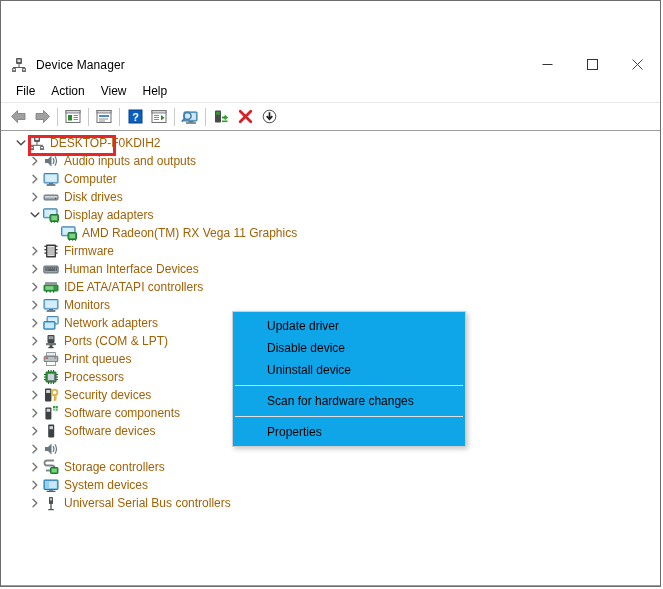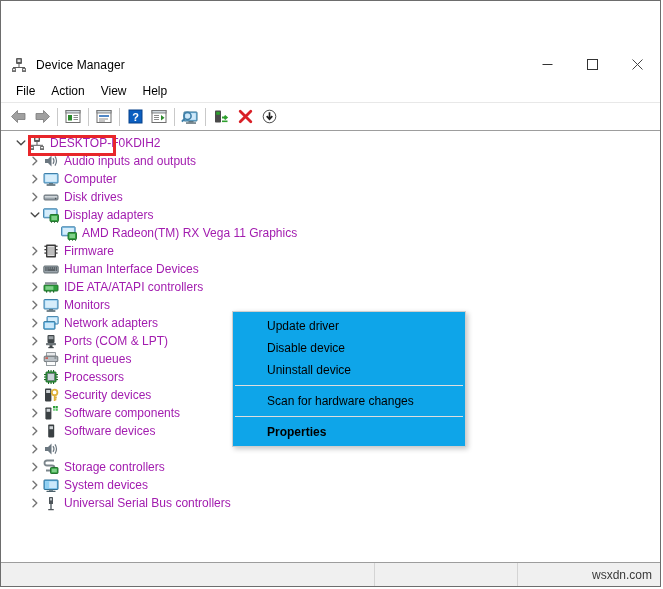--- a/index.html
+++ b/index.html
@@ -145,21 +145,21 @@
   }
   .tree-row .twisty svg { display: block; }
   .tree-row .ticon {
     width: 16px; min-width: 16px;
     height: 16px;
     margin-right: 5px;
     position: relative;
   }
   .tree-row .tlabel {
     font-size: 12px;
-    color: #a21caf;
+    color: #a16207;
     line-height: 18px;
   }
   .tree-row .sel-bg {
     position: absolute;
     left: 0; top: 0; bottom: 0;
     background: #cce8ff;
     z-index: -1;
   }
   .lvl1 { padding-left: 14px; }
   .lvl2 { padding-left: 32px; }
@@ -209,21 +209,21 @@
   .ctx-item {
     height: 22px;
     display: flex;
     align-items: center;
     padding-left: 34px;
     font-size: 12px;
     color: #000;
     cursor: default;
     position: relative;
   }
-  .ctx-item.bold { font-weight: bold; }
+  .ctx-item.bold { font-weight: normal; }
   .ctx-sep {
     height: 1px;
     background: #dedede;
     margin: 4px 2px 4px 2px;
   }
   .ctx-highlight {
     position: absolute;
     left: 27px;
     top: 4px;
     width: 88px;
@@ -707,22 +707,15 @@
             <span>Scan for hardware changes</span>
           </div>
           <div class="ctx-sep"></div>
           <div class="ctx-item bold">
             <span>Properties</span>
           </div>
         </div>
       <div class="ctx-highlight" style="border-color: rgb(232, 38, 42);"></div>
     </div>
 
-    <div class="statusbar">
-      <div class="status-pane p1"></div>
-      <div class="status-pane p2"></div>
-      <div class="status-pane p3">
-        <span class="watermark">wsxdn.com</span>
-      </div>
-    </div>
 
   </div>
 </div>
 
 </body></html>

